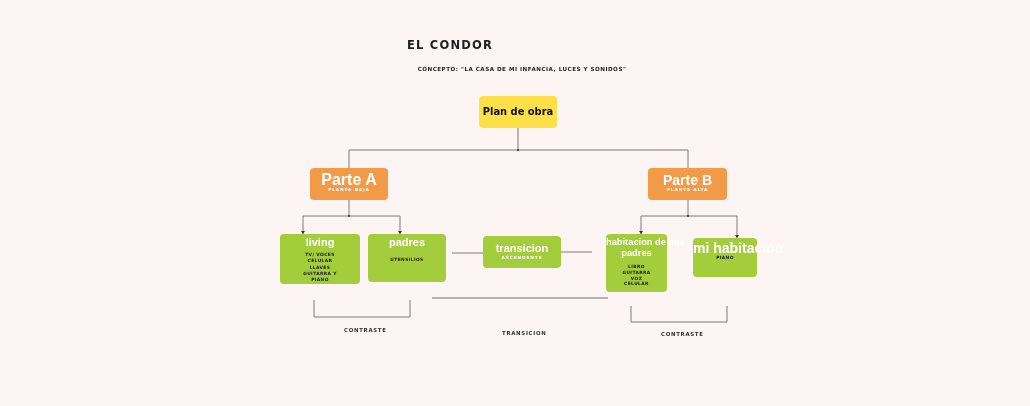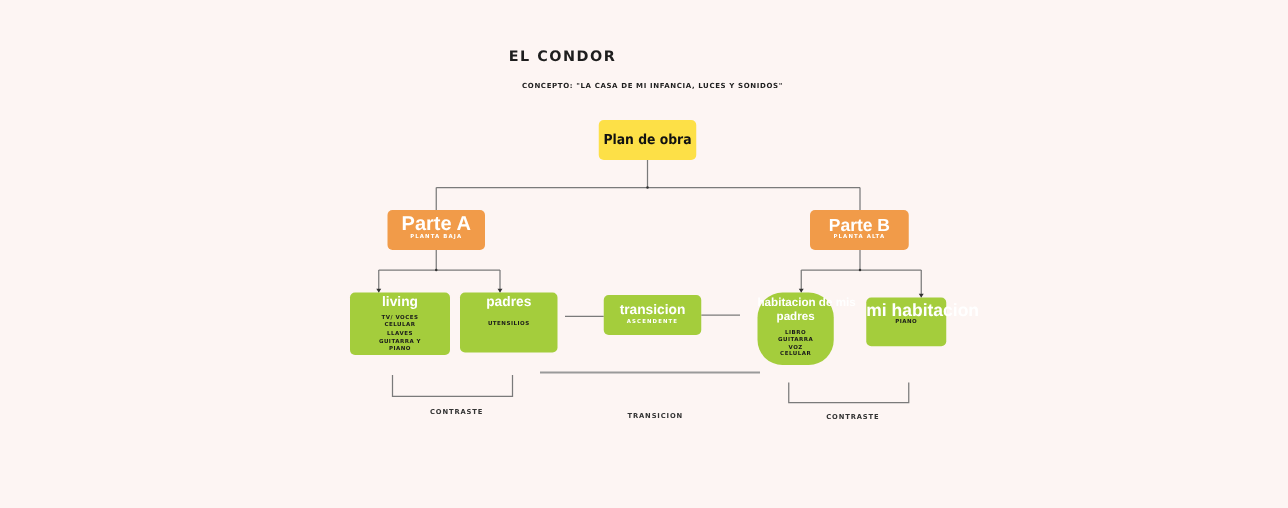--- a/index.html
+++ b/index.html
@@ -83,21 +83,21 @@
 <div class="box green" style="left:368px;top:234px;width:78px;height:48px;padding-top:2px;">
   <span class="head" style="font-size:11px;line-height:13px;">padres</span>
   <span class="items" style="margin-top:8px;">UTENSILIOS</span>
 </div>
 
 <div class="box green" style="left:483px;top:236px;width:78px;height:32px;padding-top:6px;">
   <span class="head" style="font-size:11px;line-height:12px;">transicion</span>
   <span class="sub" style="margin-top:1px;">ASCENDENTE</span>
 </div>
 
-<div class="box green" style="left:606px;top:234px;width:61px;height:58px;padding-top:3px;border-radius:20px;">
+<div class="box green" style="left:606px;top:234px;width:61px;height:58px;padding-top:3px;">
   <span class="head" style="font-size:9.3px;line-height:11px;white-space:nowrap;">habitacion de mis</span>
   <span class="head" style="font-size:9.3px;line-height:11px;">padres</span>
   <span class="items" style="margin-top:5px;line-height:5.8px;">LIBRO</span>
   <span class="items" style="line-height:5.8px;">GUITARRA</span>
   <span class="items" style="line-height:5.8px;">VOZ</span>
   <span class="items" style="line-height:5.8px;">CELULAR</span>
 </div>
 
 <div class="box green" style="left:693px;top:238px;width:64px;height:39px;padding-top:5px;">
   <span class="head" style="font-size:14px;line-height:11px;white-space:nowrap;">mi habitacion</span>

